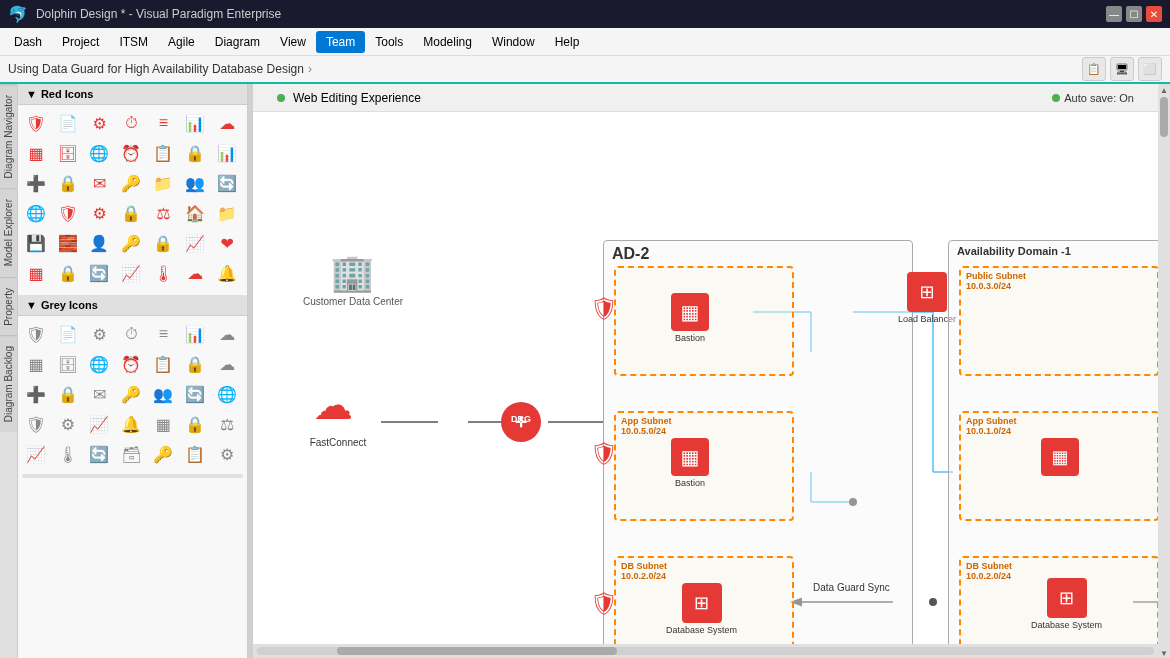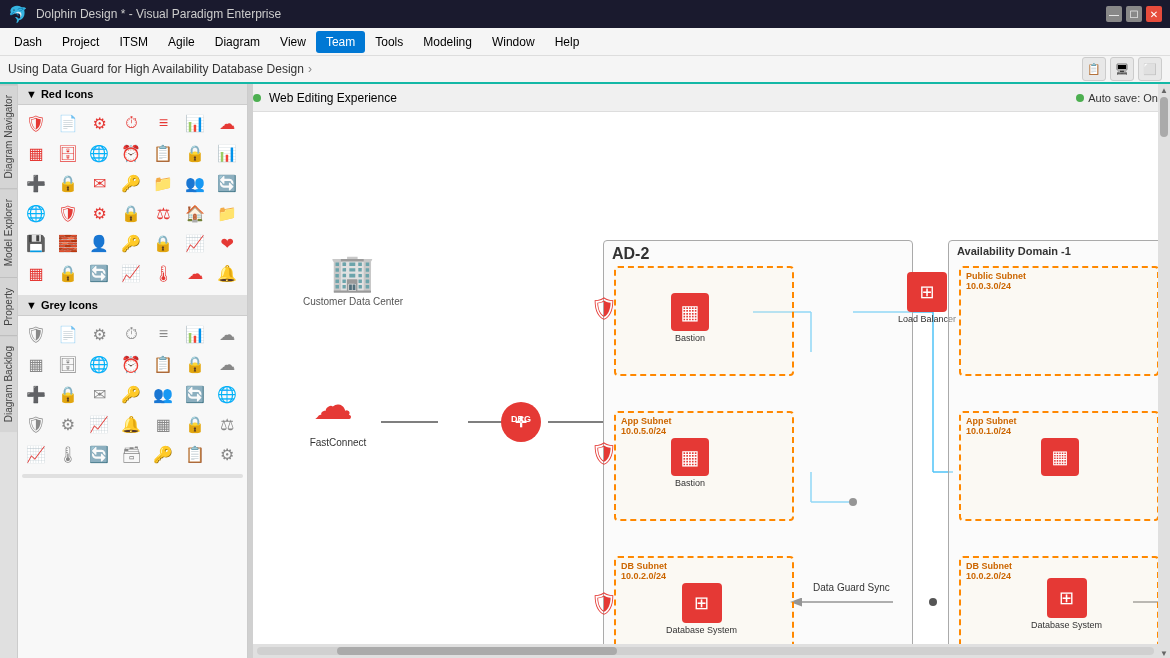--- a/index.html
+++ b/index.html
@@ -27,21 +27,21 @@
     #main { display: flex; height: calc(658px - 84px); }
 
     
     #icon-panel { width: 230px; background: #f8f8f8; border-right: 1px solid #ccc; display: flex; flex-direction: column; overflow: hidden; }
     #icon-panel .section-header { background: #e0e0e0; padding: 4px 8px; font-size: 11px; font-weight: bold; display: flex; align-items: center; gap: 4px; cursor: pointer; border-bottom: 1px solid #ccc; }
     #icon-panel .icons-grid { display: grid; grid-template-columns: repeat(7, 1fr); gap: 2px; padding: 4px; overflow-y: auto; }
     #icon-panel .icon-item { width: 28px; height: 28px; display: flex; align-items: center; justify-content: center; cursor: pointer; border-radius: 2px; font-size: 16px; }
 
     
     #canvas-area { flex: 1; display: flex; flex-direction: column; overflow: hidden; }
-    #canvas-toolbar { background: #f0f0f0; border-bottom: 1px solid #ddd; height: 28px; display: flex; align-items: center; padding: 0 0; gap: 8px; }
+    #canvas-toolbar { background: #f0f0f0; border-bottom: 1px solid #ddd; height: 28px; display: flex; align-items: center; padding: 0 24px; gap: 8px; }
     #canvas-toolbar .dot { width: 8px; height: 8px; border-radius: 50%; background: #4caf50; }
     #canvas-toolbar .autosave { margin-left: auto; font-size: 11px; color: #333; display: flex; align-items: center; gap: 4px; }
     #canvas-toolbar .autosave-dot { width: 8px; height: 8px; border-radius: 50%; background: #4caf50; }
 
     #canvas { flex: 1; background: #fff; position: relative; overflow: hidden; }
 
     
     #right-scrollbar { width: 12px; background: #e0e0e0; display: flex; flex-direction: column; align-items: center; }
     #right-scrollbar .scroll-thumb { width: 8px; background: #aaa; border-radius: 4px; margin: 2px; height: 40px; }
     

